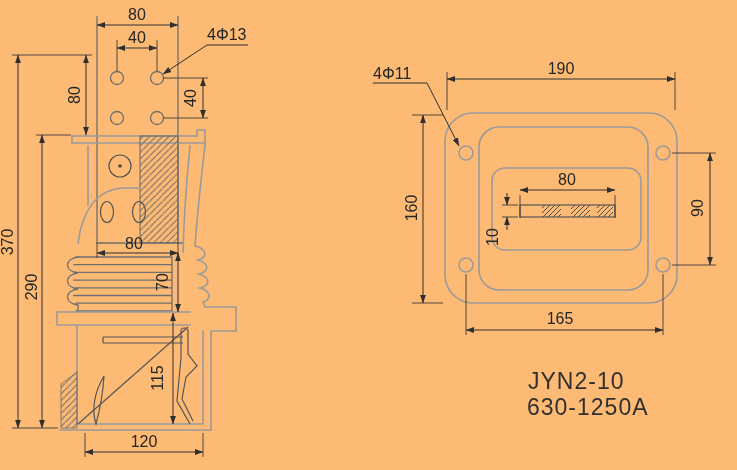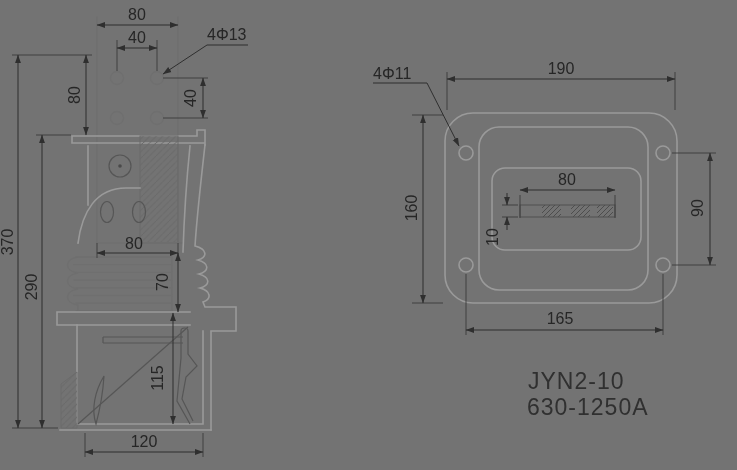--- a/index.html
+++ b/index.html
@@ -1,16 +1,16 @@
 <!DOCTYPE html>
 <html><head>
 <meta charset="utf-8">
 <style>
   html,body{margin:0;padding:0;background:#ffffff;}
-  .stage{position:relative;width:737px;height:470px;background:#737373;overflow:hidden;
+  .stage{position:relative;width:737px;height:470px;background:#fdba74;overflow:hidden;
          font-family:"Liberation Sans", sans-serif;}
   svg{display:block;}
   .obj   {stroke:#6f6f6f;stroke-width:1.3;fill:none;stroke-linecap:square;}
   .objlt {stroke:#9a9a9a;stroke-width:1.6;fill:none;stroke-linecap:square;}
   .objdk {stroke:#565656;stroke-width:1.2;fill:none;}
   .dim   {stroke:#2f2f2f;stroke-width:1;fill:none;}
   .ext   {stroke:#3a3a3a;stroke-width:0.9;fill:none;}
   text.dimtxt{fill:#262626;font-size:16px;font-family:"Liberation Sans",sans-serif;}
   text.titletxt{fill:#303030;font-size:23px;letter-spacing:1px;font-family:"Liberation Sans",sans-serif;}
 </style>

